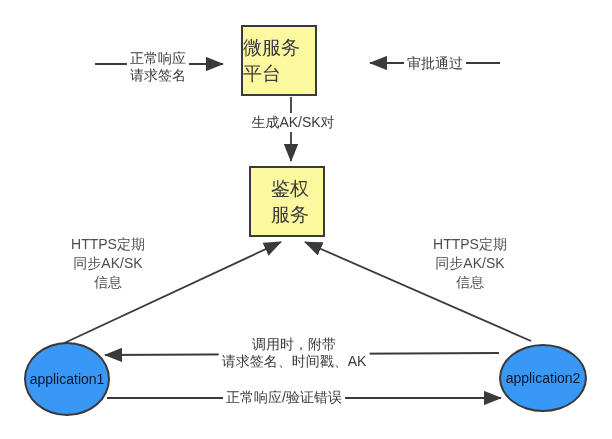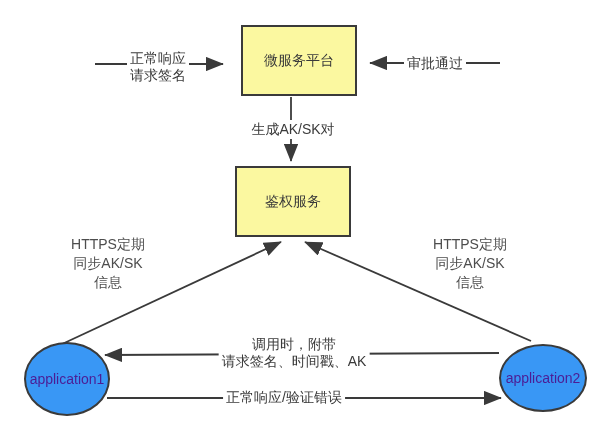--- a/index.html
+++ b/index.html
@@ -13,36 +13,36 @@
     background: #ffffff;
     overflow: hidden;
   }
   .connector-layer {
     position: absolute; left: 0; top: 0;
     width: 612px; height: 439px;
   }
   .node {
     position: absolute;
     box-sizing: border-box;
-    width: 116px; height: 71px;
+    width: 76px; height: 71px;
     background: var(--node-fill, #fbf8a0);
     border: 2.5px solid var(--stroke, #3a3a3a);
-    display: flex; align-items: center; justify-content: center;
-    font-size: 14px; color: var(--text, #3a3a3a);
+    display: flex; align-items: center; justify-content: flex-end;
+    font-size: 19px; color: var(--text, #3a3a3a);
   }
   .node.platform { left: 241px; top: 25px; }
-  .node.auth     { left: 235px; top: 166px; }
+  .node.auth     { left: 249px; top: 166px; padding-left: 20px; }
   .ellipse {
     position: absolute;
     box-sizing: border-box;
     background: var(--ellipse-fill, #3997f5);
     border: 2.5px solid var(--stroke, #3a3a3a);
     border-radius: 50%;
     display: flex; align-items: center; justify-content: center;
-    font-size: 14px; color: #4c1d95;
+    font-size: 14px; color: #0f172a;
   }
   .ellipse.app1 { left: 24px;  top: 342px; width: 86px; height: 74px; }
   .ellipse.app2 { left: 499px; top: 344px; width: 88px; height: 68px; }
   .edge-label {
     position: absolute;
     transform: translateX(-50%);
     background: #ffffff;
     padding: 1px 3px;
     font-size: 14px; line-height: 17px;
     color: var(--text, #3a3a3a);
@@ -52,21 +52,21 @@
   .free-label {
     position: absolute;
     transform: translateX(-50%);
     font-size: 14px; line-height: 19px;
     color: var(--muted-text, #4d4d4d);
     text-align: center;
     white-space: nowrap;
   }
   .lbl-submit   { left: 158px; top: 49px;  }
   .lbl-approve  { left: 435px; top: 54px;  }
-  .lbl-generate { left: 293px; top: 120px; }
+  .lbl-generate { left: 293px; top: 113px; }
   .lbl-call     { left: 294px; top: 335px; }
   .lbl-response { left: 284px; top: 388px; }
   .lbl-sync-left  { left: 108px; top: 235px; }
   .lbl-sync-right { left: 470px; top: 235px; }
 </style>
 </head>
 <body>
 
 <div class="canvas">
 

